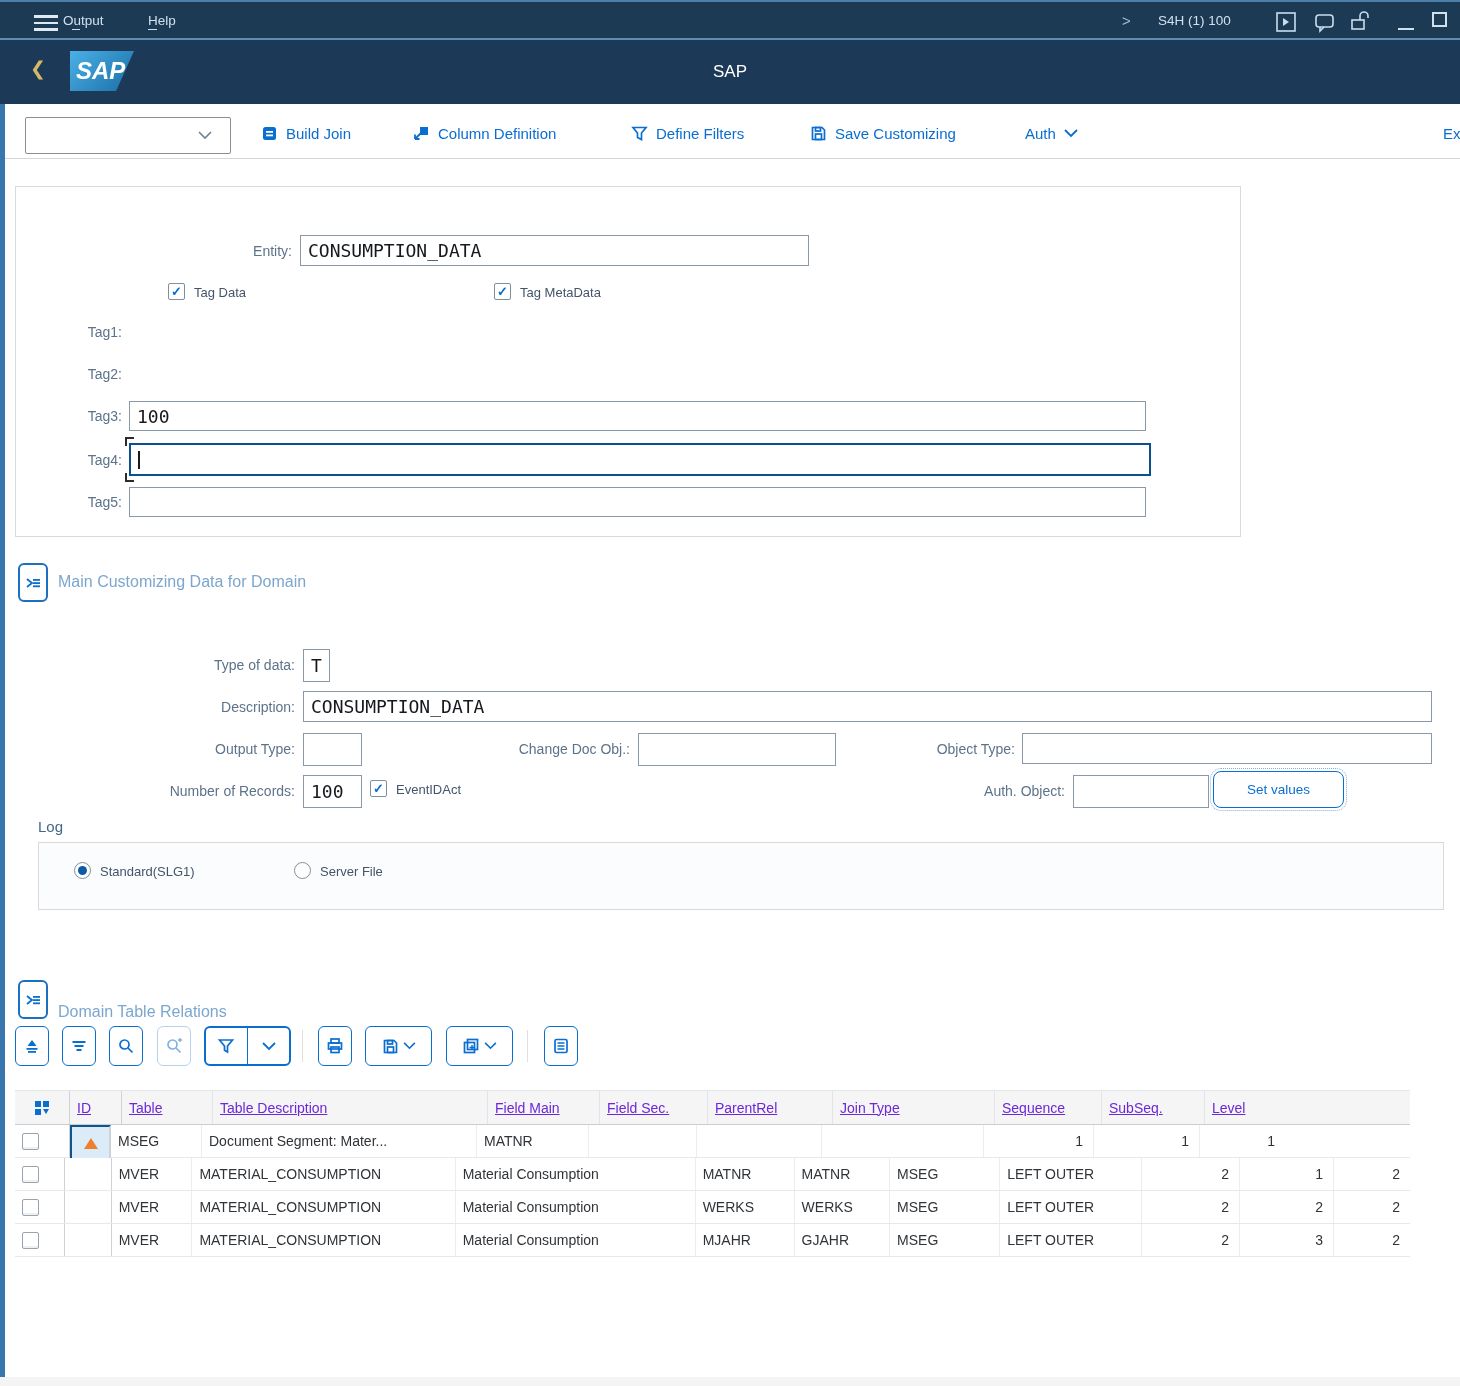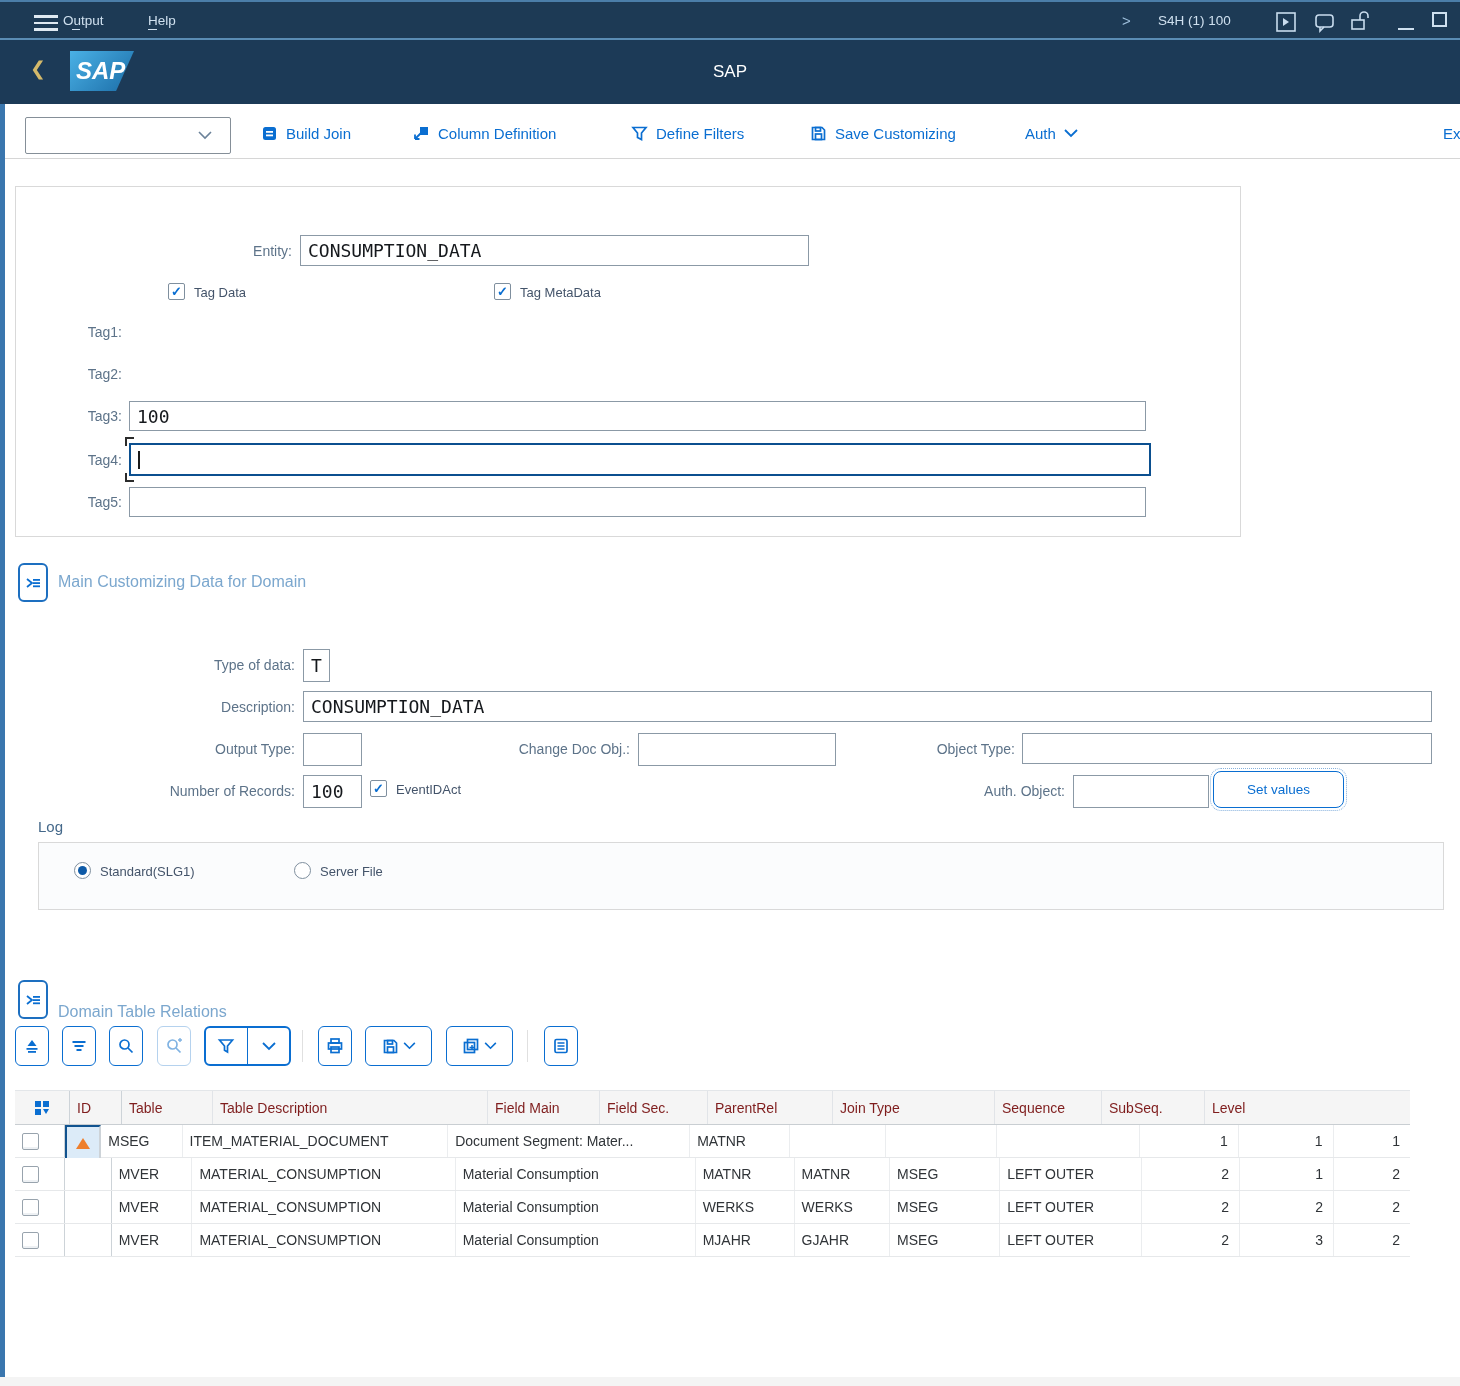--- a/index.html
+++ b/index.html
@@ -65,22 +65,22 @@
   .gbtn.disabled{border-color:#b5d2ee;}
   .gbtn.wide{width:67px;gap:4px;}
   .gsep{width:1px;height:32px;background:#e0e0e0;}
   .split{height:40px;border:2px solid #0a6ed1;border-radius:6px;background:#fff;
          display:flex;align-items:stretch;}
   .split .half{width:42px;display:flex;align-items:center;justify-content:center;}
   .split .divider{width:1.5px;background:#0a6ed1;}
 
   
   .thead{background:#f5f5f5;border-bottom:1px solid #c9ced2;border-top:1px solid #e3e6e9;}
-  .hcell{font-size:14px;color:#7f1d1d;display:flex;align-items:center;padding:0 7px;
-         border-right:1px solid #e1e4e8;height:100%;}
+  .hcell{font-size:14px;color:#6d28d9;display:flex;align-items:center;padding:0 7px;
+         border-right:1px solid #e1e4e8;height:100%;text-decoration:underline;}
   .dcell{font-size:14px;color:#303438;display:flex;align-items:center;padding:0 7px;
          border-right:1px solid #ebedef;height:100%;}
   .num{justify-content:flex-end;padding-right:10px;}
   .trow{border-bottom:1px solid #e6e8ea;background:#fff;}
   .rowcb{width:15px;height:15px;border:1px solid #98a3ad;border-radius:2px;background:#fff;
          box-shadow:inset 0 -2px 0 #eef1f4;}
   .idfocus{background:#dcebf8;border:2px solid #11538f;display:flex;align-items:center;justify-content:center;}
   .warntri{width:0;height:0;border-left:7px solid transparent;border-right:7px solid transparent;
            border-bottom:11px solid #ee7f2d;}
 </style>
@@ -384,21 +384,20 @@
   </div>
 
   <div class="abs trow" style="left:15px;top:1125px;width:1395px;height:33px;display:flex;">
     <div class="dcell" style="width:40px;border-right-color:#cdd3d8;">
         <span class="rowcb"></span>
       </div>
     <div class="dcell idfocus" style="width:37px;padding:0;border-right-color:#cdd3d8;">
         <span class="warntri"></span>
       </div>
     <div class="dcell" style="width:76px;">MSEG</div>
-    <div class="dcell" style="width:287px;">ITEM_MATERIAL_DOCUMENT</div>
     <div class="dcell" style="width:260px;">Document Segment: Mater...</div>
     <div class="dcell" style="width:97px;">MATNR</div>
     <div class="dcell" style="width:93px;"></div>
     <div class="dcell" style="width:110px;"></div>
     <div class="dcell" style="width:147px;"></div>
     <div class="dcell num" style="width:92px;">1</div>
     <div class="dcell num" style="width:88px;">1</div>
     <div class="dcell num" style="width:68px;border-right:none;">1</div>
   </div>
 

